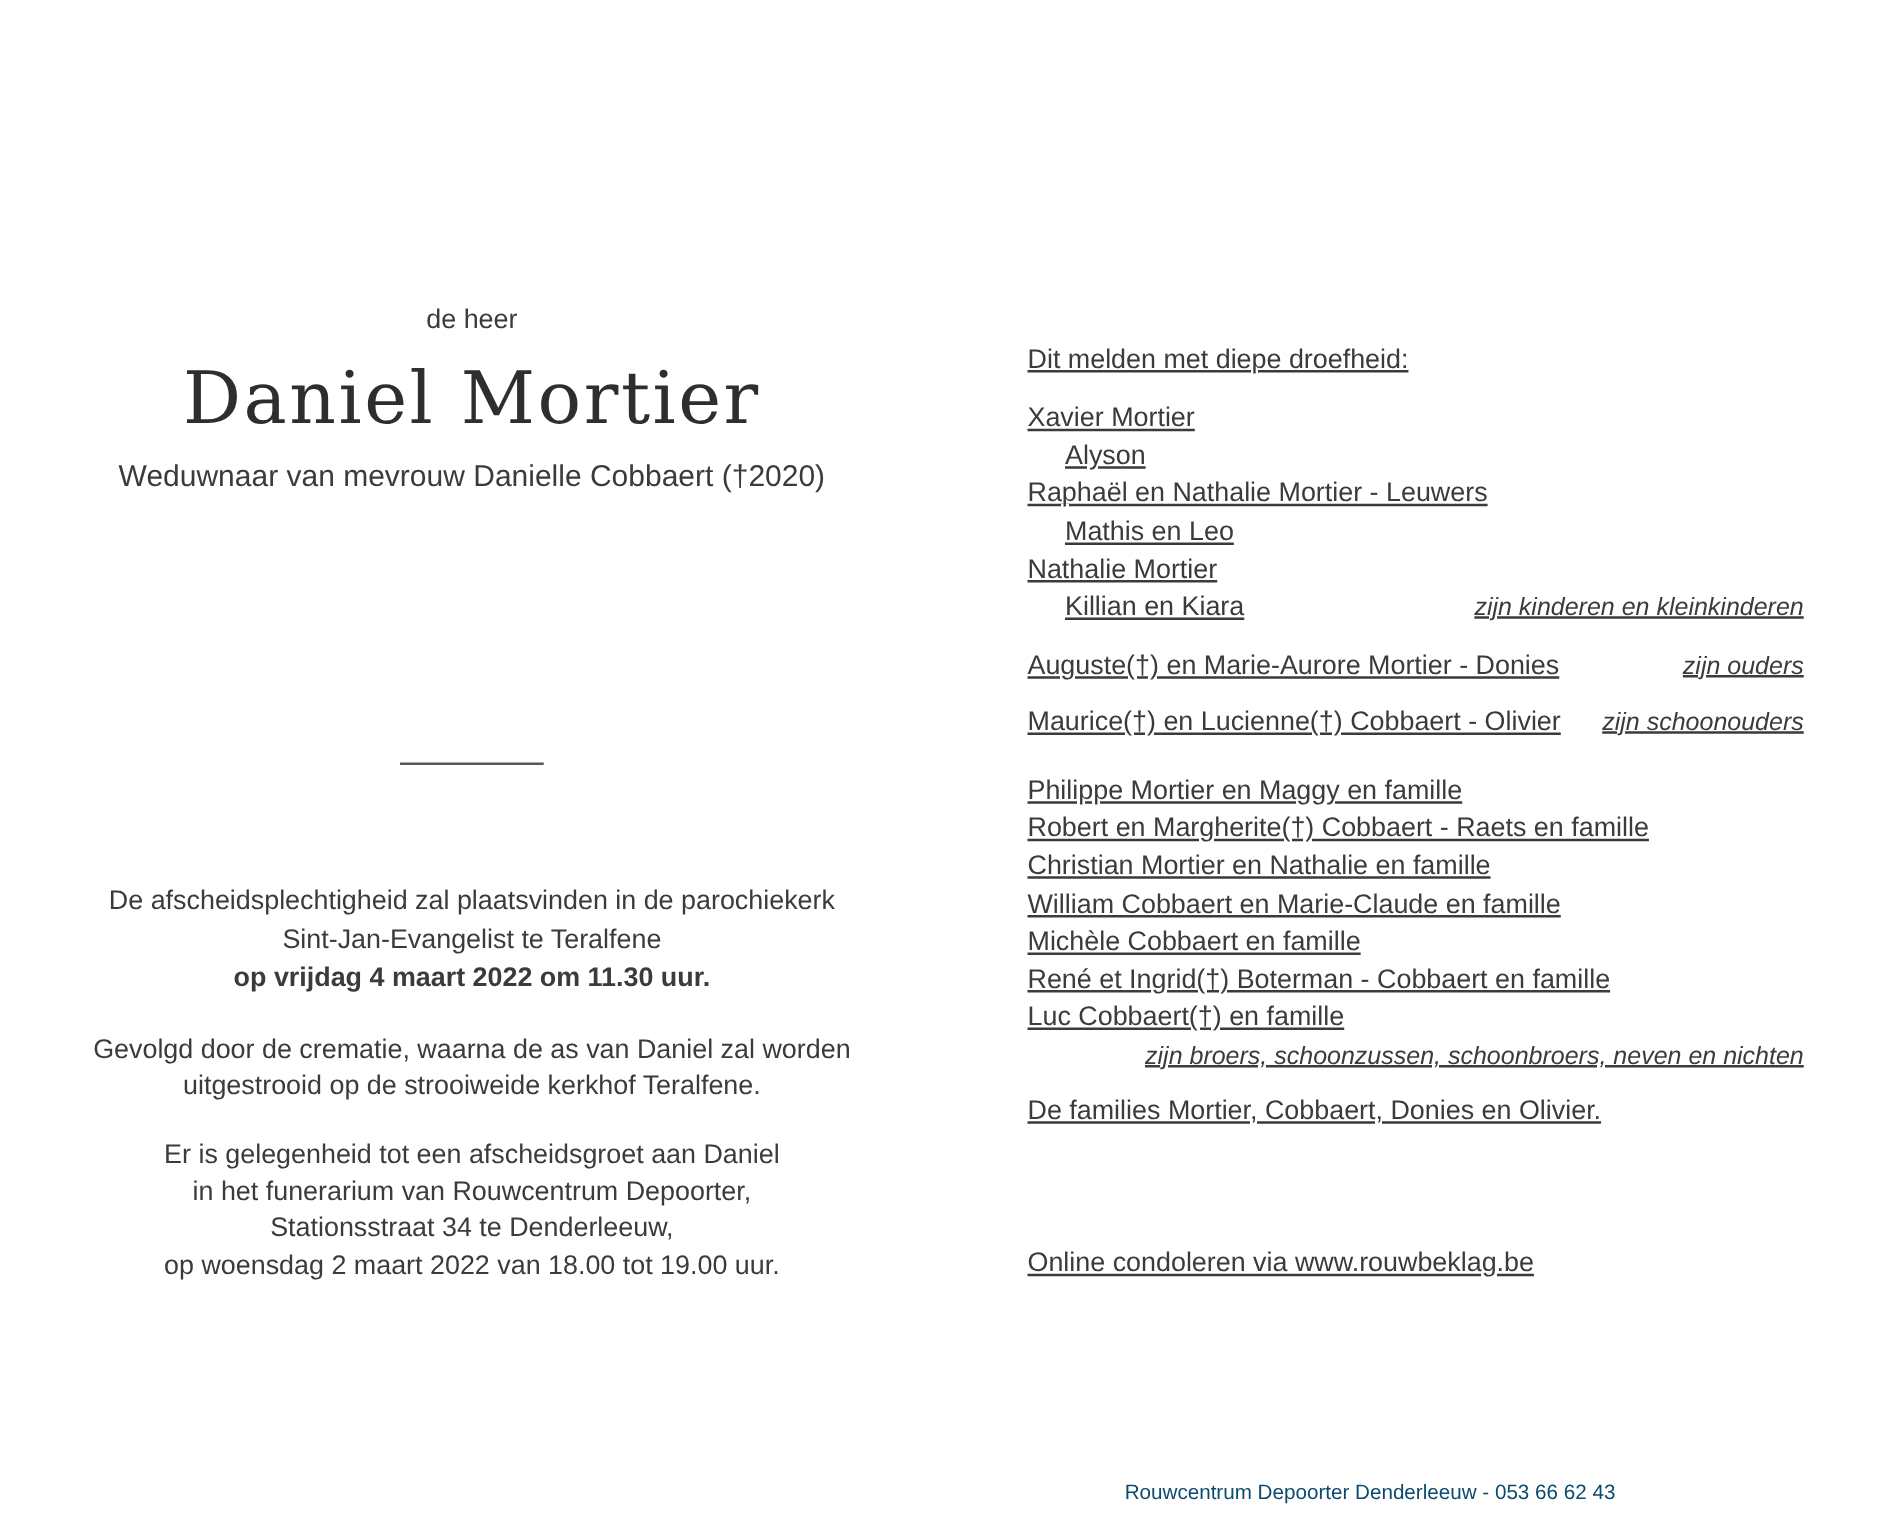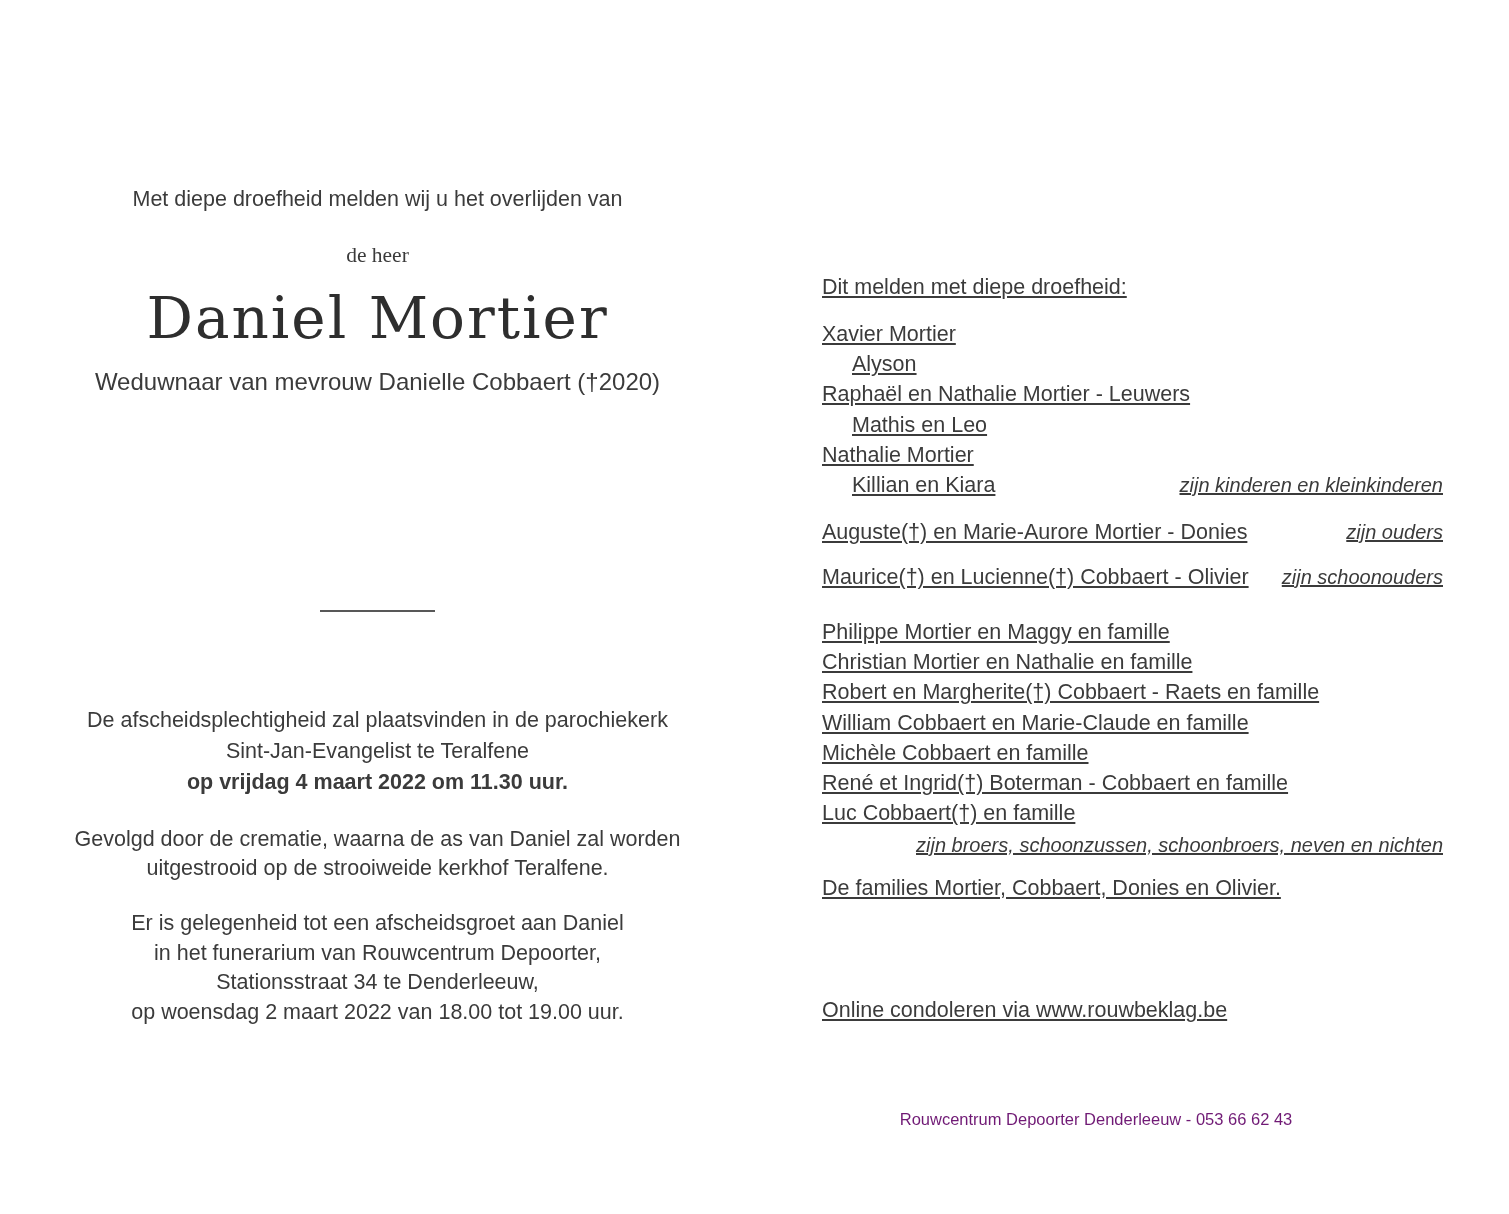--- a/index.html
+++ b/index.html
@@ -15,21 +15,21 @@
     font-family: "Liberation Sans", sans-serif;
     color: #3b3b3b;
     overflow: hidden;
   }
   .abs { position: absolute; }
 
   
   .lcol { left: 55px; width: 645px; text-align: center; }
   .body-text { font-size: 21.5px; line-height: 30px; }
   .intro      { top: 184px; }
-  .salutation { top: 240px; font-family: Liberation Serif, serif; }
+  .salutation { top: 240px; }
   .deceased-name {
     top: 278px;
     font-family: "DejaVu Serif", serif;
     font-weight: 400;
     font-size: 58px;
     line-height: 80px;
     color: #2e2e2e;
     letter-spacing: 2px;
     margin: 0;
   }
@@ -66,36 +66,35 @@
   }
   .parents-row { top: 517px; }
   .inlaws-row  { top: 562px; }
   .siblings    { top: 617px; }
   .siblings-relation { top: 830px; text-align: right; line-height: 30px; }
   .families    { top: 873px; }
   .condolences { top: 995px; }
 
   
   .footer-line {
-    top: 1108px;
+    top: 1183px;
     left: 822px;
     width: 548px;
     text-align: center;
     font-size: 16.5px;
     line-height: 22px;
-    color: #701a75;
+    color: #0c4a6e;
   }
   p { margin: 0; }
 </style>
 </head>
 <body>
 
 <div class="page">
 
-  <p class="abs lcol body-text intro">Met diepe droefheid melden wij u het overlijden van</p>
 
   <p class="abs lcol body-text salutation">de heer</p>
 
   <h1 class="abs lcol deceased-name">Daniel Mortier</h1>
 
   <p class="abs lcol widower">Weduwnaar van mevrouw Danielle Cobbaert (†2020)</p>
 
 
   <div class="abs divider-line"></div>
 
@@ -149,24 +148,24 @@
   <div class="abs rcol body-text kin-row inlaws-row">
     <span>Maurice(†) en Lucienne(†) Cobbaert - Olivier</span>
     <span class="relation">zijn schoonouders</span>
   </div>
 
   <div class="abs rcol body-text siblings">
     <div class="kin-row">
       <span>Philippe Mortier en Maggy en famille</span>
     </div>
     <div class="kin-row">
-      <span>Christian Mortier en Nathalie en famille</span>
+      <span>Robert en Margherite(†) Cobbaert - Raets en famille</span>
     </div>
     <div class="kin-row">
-      <span>Robert en Margherite(†) Cobbaert - Raets en famille</span>
+      <span>Christian Mortier en Nathalie en famille</span>
     </div>
     <div class="kin-row">
       <span>William Cobbaert en Marie-Claude en famille</span>
     </div>
     <div class="kin-row">
       <span>Michèle Cobbaert en famille</span>
     </div>
     <div class="kin-row">
       <span>René et Ingrid(†) Boterman - Cobbaert en famille</span>
     </div>

